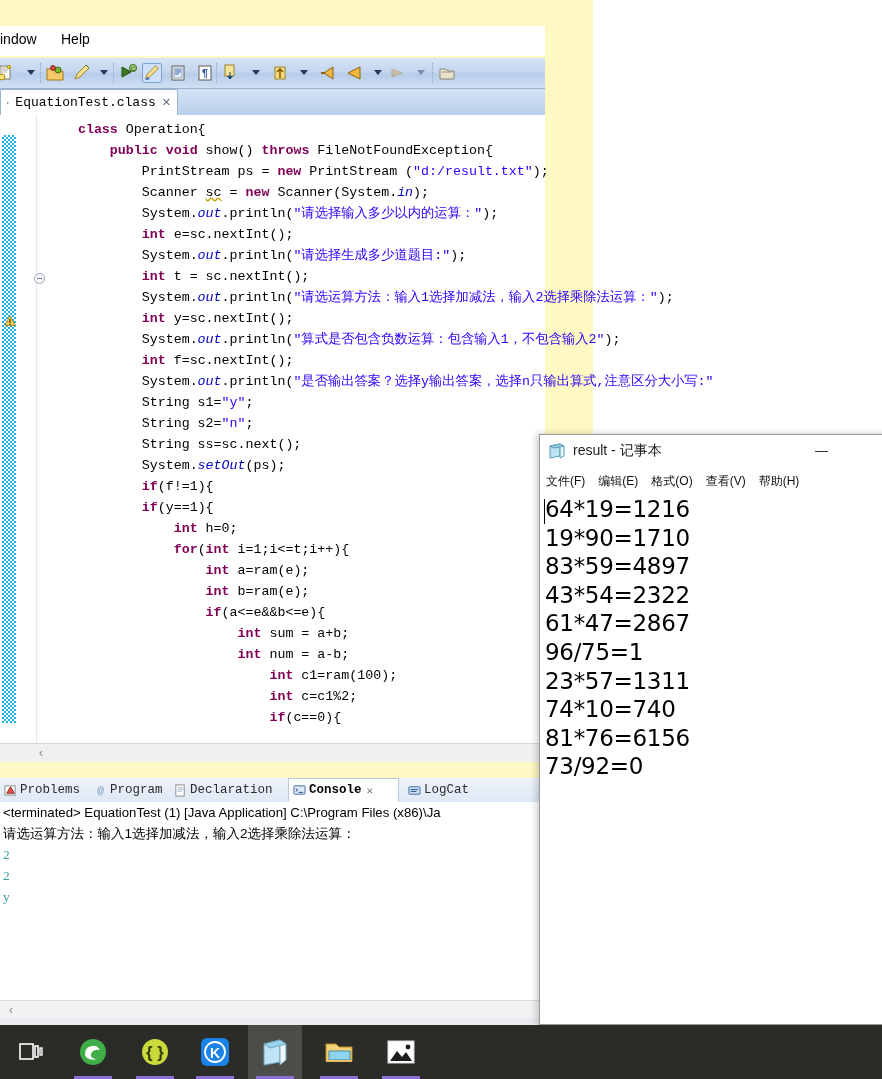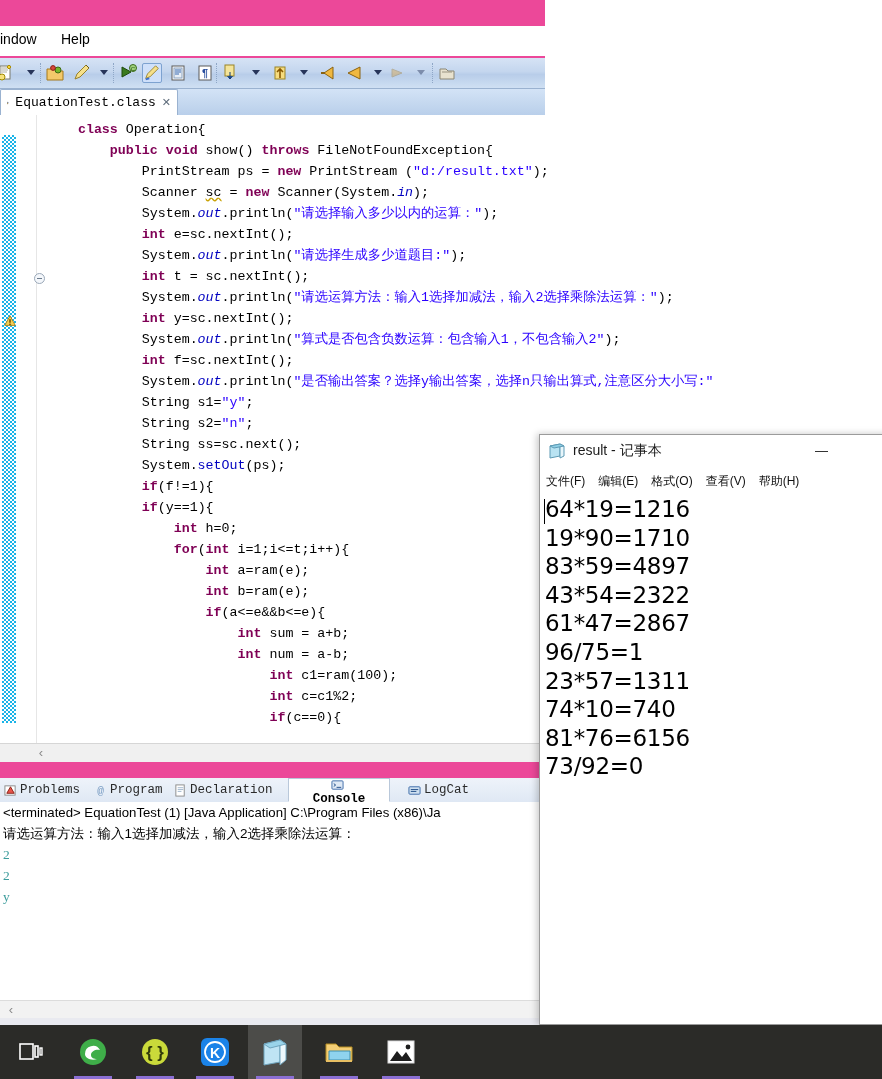--- a/index.html
+++ b/index.html
@@ -4,21 +4,21 @@
 <style>
   html,body{margin:0;padding:0;}
   body{
     width:882px;height:1079px;overflow:hidden;position:relative;
     background:#ffffff;
     font-family:"Liberation Sans", sans-serif;
     -webkit-font-smoothing:none;
   }
 
   
-  #eclipse{position:absolute;left:0;top:0;width:545px;height:1025px;background:#ec4899;}
+  #eclipse{position:absolute;left:0;top:0;width:545px;height:1025px;background:#fef9c3;padding-left:48px;}
 
   
   .menubar{position:absolute;left:0;top:26px;height:30px;width:545px;background:#ffffff;}
   .menubar .mi{position:absolute;top:5px;font-size:14px;color:#000;white-space:nowrap;}
 
   
   .toolbar{position:absolute;left:0;top:58px;width:545px;height:30px;
     background:linear-gradient(to bottom,#d6e3f5 0%,#c4d6ee 45%,#b8cde9 55%,#cfe0f3 100%);
     border-bottom:1px solid #9ab2d0;}
   .tbi{position:absolute;top:5px;width:20px;height:20px;}
@@ -52,21 +52,21 @@
     border:1px solid #9aa8b8;border-radius:50%;background:#f4f7fb;box-sizing:border-box;}
   .foldmark:after{content:"";position:absolute;left:2px;top:4px;width:5px;height:1px;background:#6b7b8c;}
   .warnicon{position:absolute;left:3px;top:199px;width:14px;height:14px;}
 
   .code{position:absolute;left:46px;top:4px;right:0;
     font-family:"Liberation Mono",monospace;font-size:13.3px;line-height:21px;
     color:#000;white-space:pre;}
   .code .ln{height:21px;white-space:pre;}
   .kw{color:#7f0055;font-weight:bold;}
   .str{color:#2a00ff;}
-  .stat{color:#0000c0;}
+  .stat{font-style:italic;color:#0000c0;}
   .fld{font-style:italic;color:#0000c0;}
   .und{text-decoration:underline;text-decoration-style:wavy;text-decoration-color:#c8a000;}
 
   
   .ehscroll{position:absolute;left:0;top:743px;width:545px;height:18px;background:#f0f0f0;
     border-top:1px solid #d6d6d6;}
   .ehscroll .lft{position:absolute;left:34px;top:1px;width:14px;height:16px;color:#8a8a8a;
     font-size:13px;text-align:center;line-height:16px;}
 
   
@@ -256,21 +256,21 @@
             </svg></span>
           <span>Program</span>
         </div>
         <div class="vtab" style="left: 170px; width: 106px;">
           <span class="vi"><svg width="13" height="13" viewBox="0 0 14 14">
               <rect x="2" y="1" width="9" height="12" fill="#fff" stroke="#8a8a8a"></rect>
               <path d="M4 4h6M4 6h6M4 8h4" stroke="#9fb4cc"></path>
             </svg></span>
           <span>Declaration</span>
         </div>
-        <div class="vtab active" style="left: 288px; width: 102px; flex-direction: column;">
+        <div class="vtab active" style="left: 288px; width: 111px;">
           <span class="vi"><svg width="13" height="13" viewBox="0 0 14 14">
               <rect x="1" y="2" width="12" height="9" rx="1" fill="#dfe9f5" stroke="#3a69a8"></rect>
               <path d="M3 5l2 1.5L3 8" stroke="#1b4a86" fill="none"></path>
               <path d="M6 9h5" stroke="#1b4a86"></path>
             </svg></span>
           <span>Console</span>
           <span class="xm">✕</span>
         </div>
         <div class="vtab" style="left: 404px; width: 78px;">
           <span class="vi"><svg width="13" height="13" viewBox="0 0 14 14">

